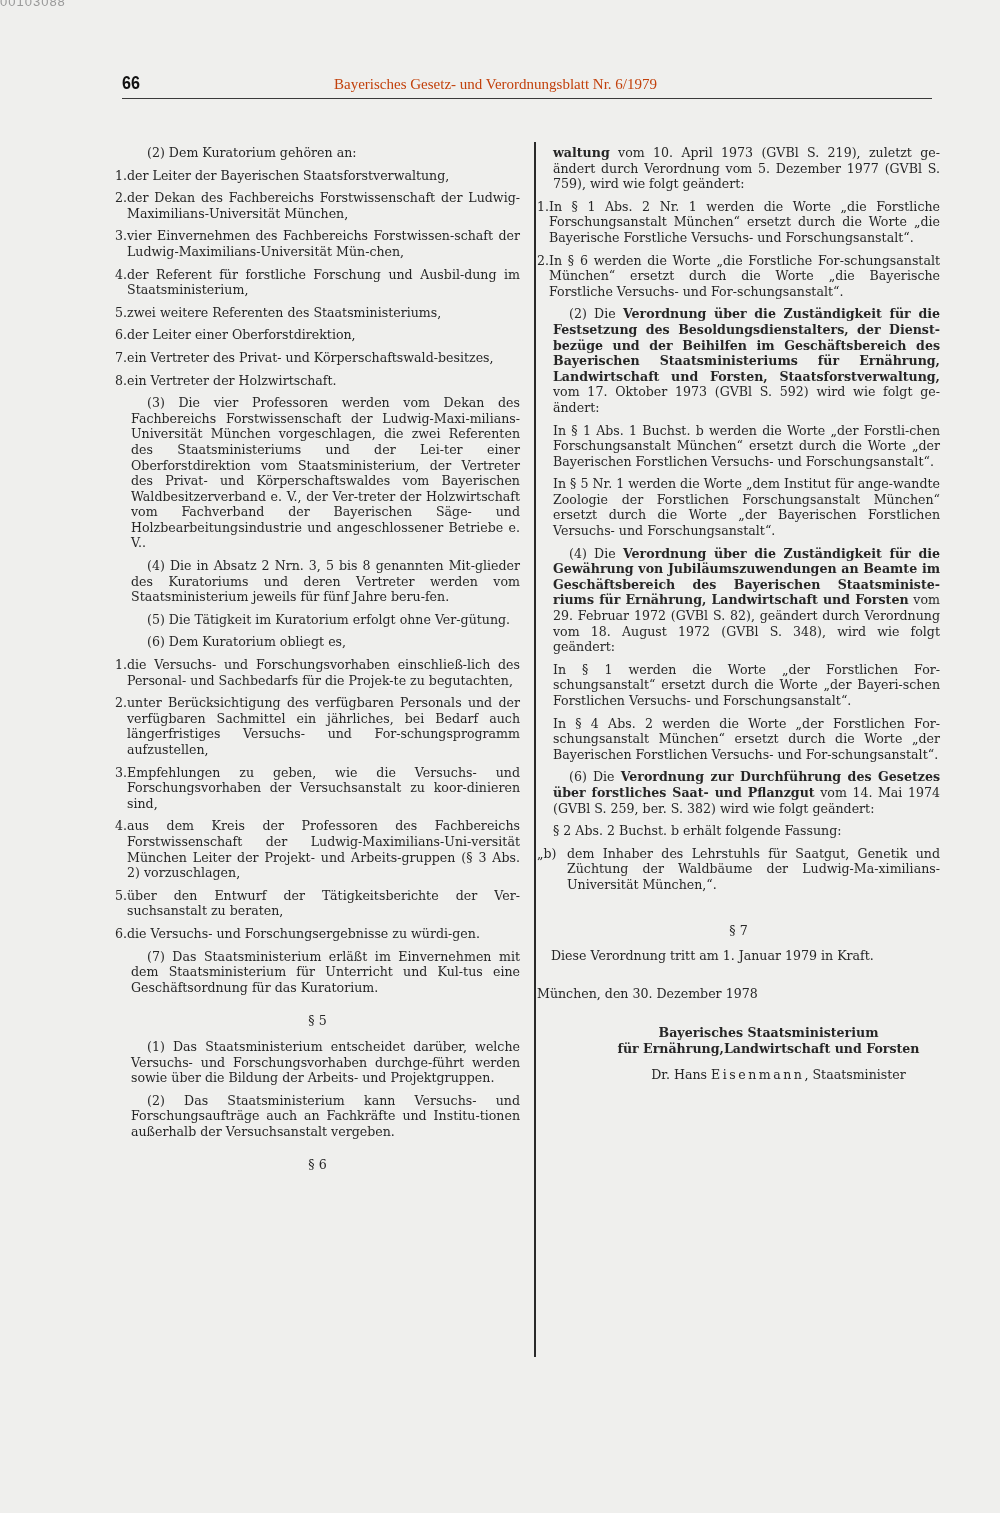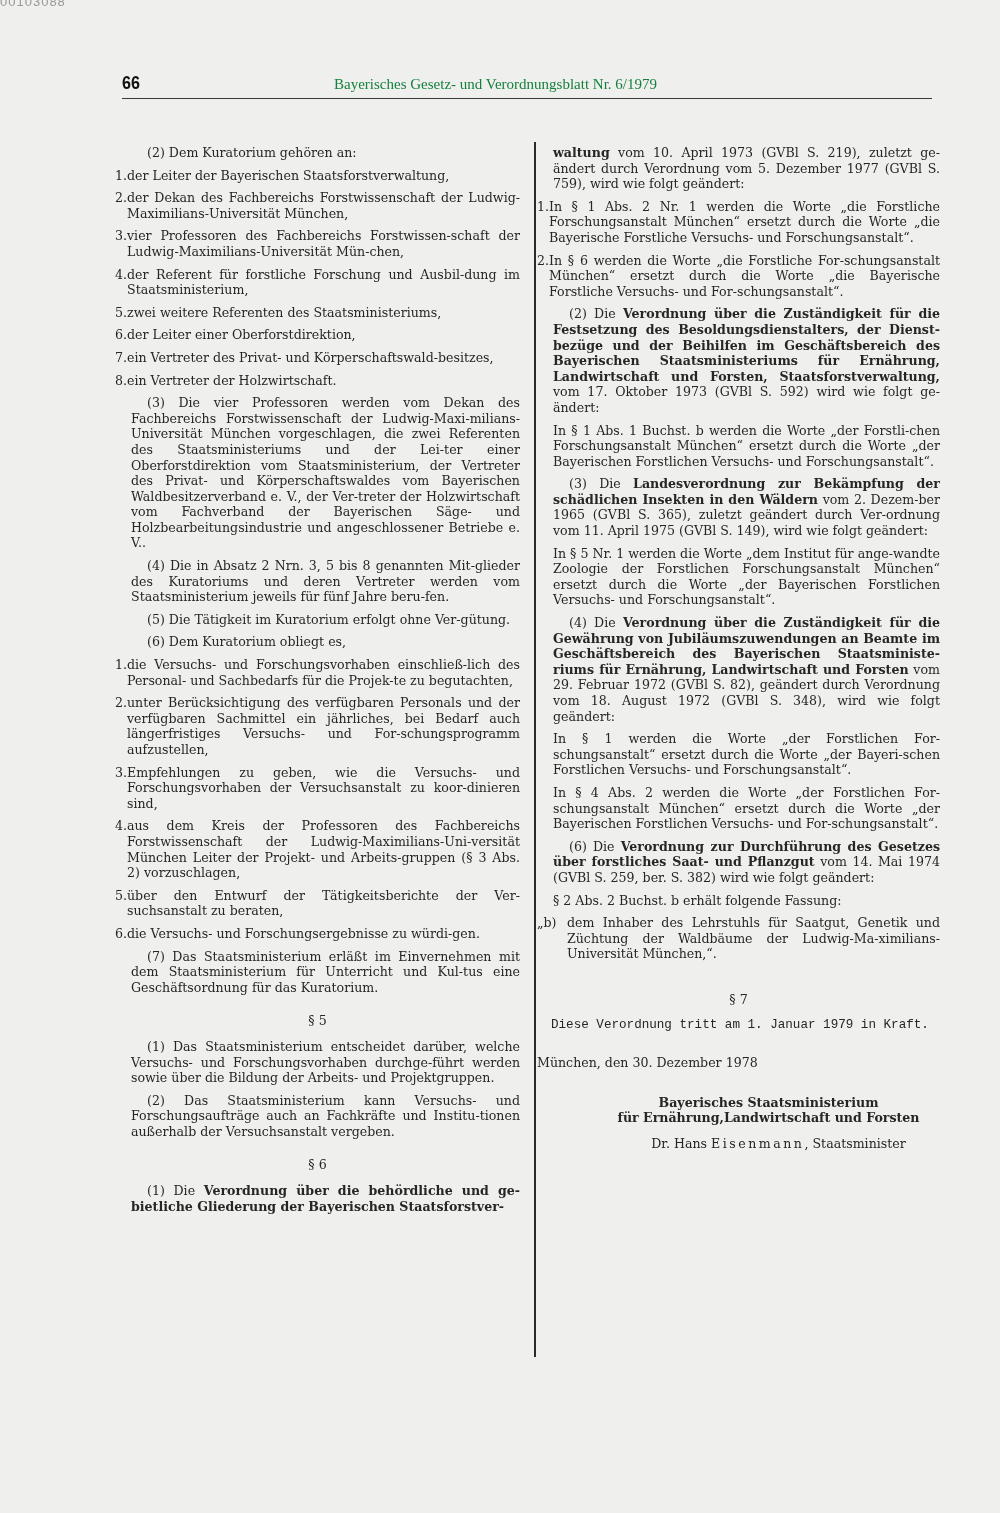--- a/index.html
+++ b/index.html
@@ -18,21 +18,21 @@
     position: absolute; left: 122px; top: 72px; width: 810px; height: 26px;
     border-bottom: 1.5px solid #3a3a3a;
   }
   .page-number {
     position: absolute; left: 0; top: 0;
     font-family: "Liberation Sans", sans-serif; font-weight: bold; font-size: 19px; color: #111;
     transform: scaleX(0.85); transform-origin: left top;
   }
   .running-title {
     position: absolute; left: 212px; top: 4px;
-    font-family: "Liberation Serif", serif; font-size: 15px; color: #15803d;
+    font-family: "Liberation Serif", serif; font-size: 15px; color: #c2410c;
   }
   .col {
     position: absolute; top: 145px;
     font-size: 12.6px; line-height: 15.6px; text-align: justify;
     hyphens: manual;
   }
   .col-left { left: 115px; width: 405px; }
   .col-right { left: 537px; width: 403px; }
   .divider {
     position: absolute; left: 534px; top: 142px; width: 1.6px; height: 1215px; background: #2a2a2a;
@@ -40,21 +40,21 @@
   p { margin: 0 0 7px 16px; }
   .indent { text-indent: 16px; }
   .item { display: flex; margin: 0 0 7px 0; }
   .item .num { width: 12px; flex: none; text-align: left; }
   .item .txt { flex: 1; text-align: justify; }
   .section-heading { text-align: center; margin: 18px 0 10px 0; }
   b { font-weight: bold; }
   .quote-item { display: flex; margin: 0 0 7px 0; }
   .quote-item .num { width: 30px; flex: none; }
   .quote-item .txt { flex: 1; text-align: justify; }
-  .closing { margin: 10px 0 7px 14px; text-align: left; font-family: Liberation Mono, monospace; }
+  .closing { margin: 10px 0 7px 14px; text-align: left; }
   .place-date { margin: 22px 0 24px 0; text-align: left; }
   .signature { text-align: right; }
   .signature .org { text-align: center; margin-left: 60px; font-weight: bold; }
   .signature .signer { text-align: center; margin-left: 80px; margin-top: 10px; }
   .spaced { letter-spacing: 2.5px; }
 </style>
 </head>
 <body>
 
 <div class="scan-id">00103088</div>
@@ -72,21 +72,21 @@
     <div class="item">
         <span class="num">1.</span>
         <span class="txt">der Leiter der Bayerischen Staatsforstverwaltung,</span>
       </div>
     <div class="item">
         <span class="num">2.</span>
         <span class="txt">der Dekan des Fachbereichs Forstwissenschaft der Ludwig-Maximilians-Universität München,</span>
       </div>
     <div class="item">
         <span class="num">3.</span>
-        <span class="txt">vier Professoren des Fachbereichs Forstwissen-schaft der Ludwig-Maximilians-Universität Mün-chen,</span>
+        <span class="txt">vier Einvernehmen des Fachbereichs Forstwissen-schaft der Ludwig-Maximilians-Universität Mün-chen,</span>
       </div>
     <div class="item">
         <span class="num">4.</span>
         <span class="txt">der Referent für forstliche Forschung und Ausbil-dung im Staatsministerium,</span>
       </div>
     <div class="item">
         <span class="num">5.</span>
         <span class="txt">zwei weitere Referenten des Staatsministeriums,</span>
       </div>
     <div class="item">
@@ -132,40 +132,38 @@
         <span class="txt">die Versuchs- und Forschungsergebnisse zu würdi-gen.</span>
       </div>
   </div>
   <p class="indent">(7) Das Staatsministerium erläßt im Einvernehmen mit dem Staatsministerium für Unterricht und Kul-tus eine Geschäftsordnung für das Kuratorium.</p>
 
   <div class="section-heading">§ 5</div>
   <p class="indent">(1) Das Staatsministerium entscheidet darüber, welche Versuchs- und Forschungsvorhaben durchge-führt werden sowie über die Bildung der Arbeits- und Projektgruppen.</p>
   <p class="indent">(2) Das Staatsministerium kann Versuchs- und Forschungsaufträge auch an Fachkräfte und Institu-tionen außerhalb der Versuchsanstalt vergeben.</p>
 
   <div class="section-heading">§ 6</div>
-  <p class="indent"><span>(1) Die </span><b>Verordnung über die behördliche und ge-bietliche Gliederung der Bayerischen Staatsforstver-</b></p>
 </div>
 
 <div class="col col-right">
   <p><b>waltung</b><span> vom 10. April 1973 (GVBl S. 219), zuletzt ge-ändert durch Verordnung vom 5. Dezember 1977 (GVBl S. 759), wird wie folgt geändert:</span></p>
   <div>
     <div class="item">
         <span class="num">1.</span>
         <span class="txt">In § 1 Abs. 2 Nr. 1 werden die Worte „die Forstliche Forschungsanstalt München“ ersetzt durch die Worte „die Bayerische Forstliche Versuchs- und Forschungsanstalt“.</span>
       </div>
     <div class="item">
         <span class="num">2.</span>
         <span class="txt">In § 6 werden die Worte „die Forstliche For-schungsanstalt München“ ersetzt durch die Worte „die Bayerische Forstliche Versuchs- und For-schungsanstalt“.</span>
       </div>
   </div>
 
   <p class="indent"><span>(2) Die </span><b>Verordnung über die Zuständigkeit für die Festsetzung des Besoldungsdienstalters, der Dienst-bezüge und der Beihilfen im Geschäftsbereich des Bayerischen Staatsministeriums für Ernährung, Landwirtschaft und Forsten, Staatsforstverwaltung,</b><span> vom 17. Oktober 1973 (GVBl S. 592) wird wie folgt ge-ändert:</span></p>
   <p>In § 1 Abs. 1 Buchst. b werden die Worte „der Forstli-chen Forschungsanstalt München“ ersetzt durch die Worte „der Bayerischen Forstlichen Versuchs- und Forschungsanstalt“.</p>
 
-  <p class="indent"><span>(3) Die </span><b>Landesverordnung zur Bekämpfung der schädlichen Insekten in den Wäldern</b><span> vom 2. Dezem-ber 1965 (GVBl S. 365), zuletzt geändert durch Ver-ordnung vom 11. April 1975 (GVBl S. 149), wird wie folgt geändert:</span></p>
   <p>In § 5 Nr. 1 werden die Worte „dem Institut für ange-wandte Zoologie der Forstlichen Forschungsanstalt München“ ersetzt durch die Worte „der Bayerischen Forstlichen Versuchs- und Forschungsanstalt“.</p>
 
   <p class="indent"><span>(4) Die </span><b>Verordnung über die Zuständigkeit für die Gewährung von Jubiläumszuwendungen an Beamte im Geschäftsbereich des Bayerischen Staatsministe-riums für Ernährung, Landwirtschaft und Forsten</b><span> vom 29. Februar 1972 (GVBl S. 82), geändert durch Verordnung vom 18. August 1972 (GVBl S. 348), wird wie folgt geändert:</span></p>
   <p>In § 1 werden die Worte „der Forstlichen For-schungsanstalt“ ersetzt durch die Worte „der Bayeri-schen Forstlichen Versuchs- und Forschungsanstalt“.</p>
 
   <p>In § 4 Abs. 2 werden die Worte „der Forstlichen For-schungsanstalt München“ ersetzt durch die Worte „der Bayerischen Forstlichen Versuchs- und For-schungsanstalt“.</p>
 
   <p class="indent"><span>(6) Die </span><b>Verordnung zur Durchführung des Gesetzes über forstliches Saat- und Pflanzgut</b><span> vom 14. Mai 1974 (GVBl S. 259, ber. S. 382) wird wie folgt geändert:</span></p>
   <p>§ 2 Abs. 2 Buchst. b erhält folgende Fassung:</p>
   <div class="quote-item">

